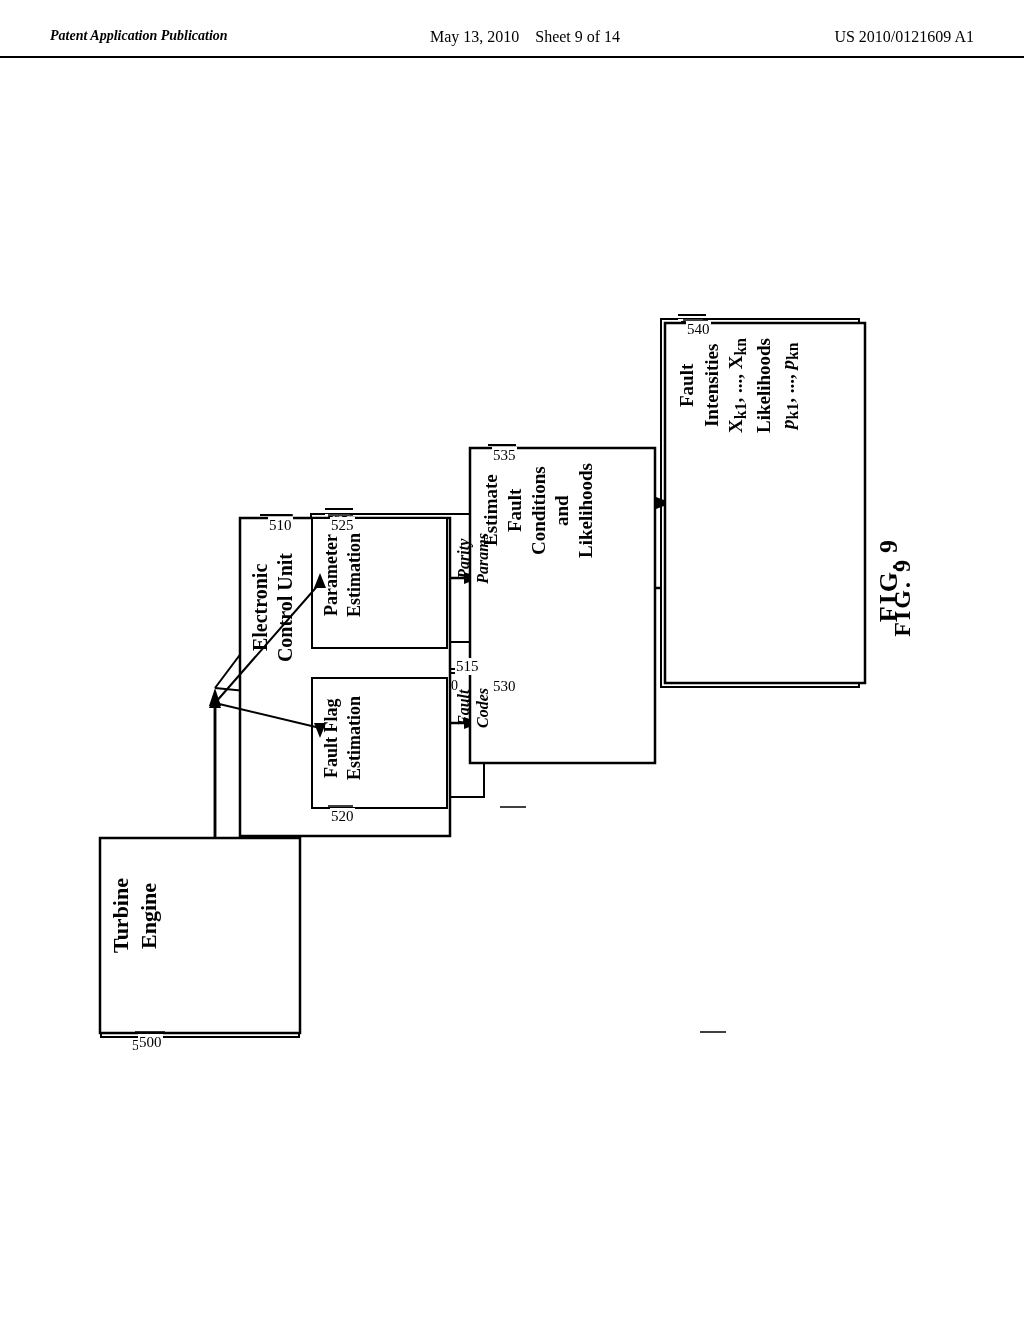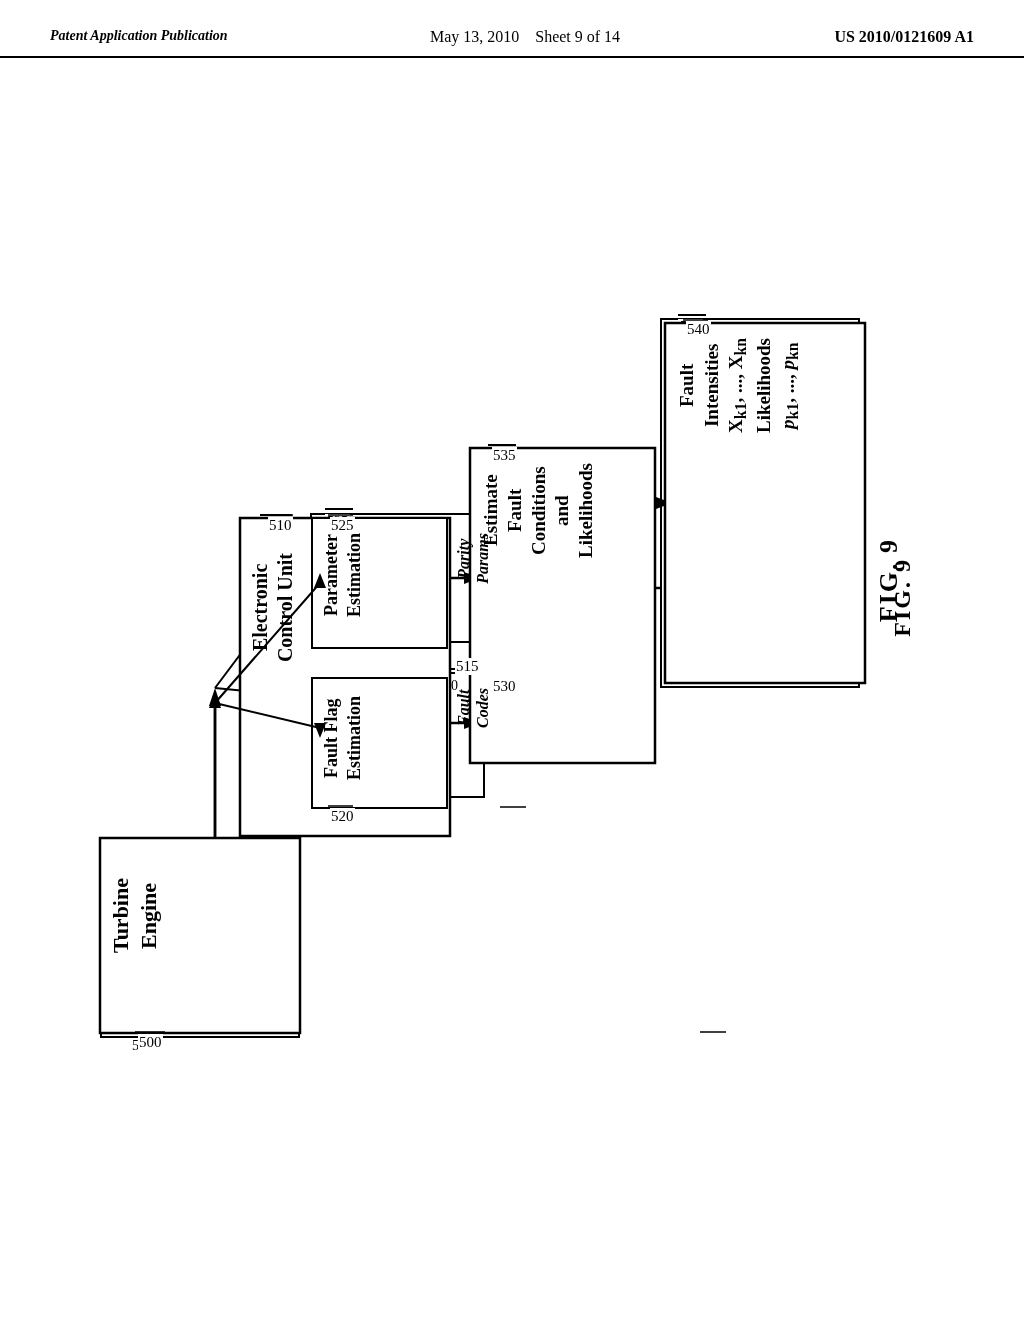--- a/index.html
+++ b/index.html
@@ -28,21 +28,21 @@
       font-style: italic;
     }
 
     .header-center {
       font-size: 16px;
       text-align: center;
     }
 
     .header-right {
       font-size: 16px;
-      font-weight: bold;
+      font-weight: normal;
       margin-left: 12px;
     }
 
     .diagram-area {
       position: relative;
       width: 100%;
       height: 1220px;
     }
 
     

